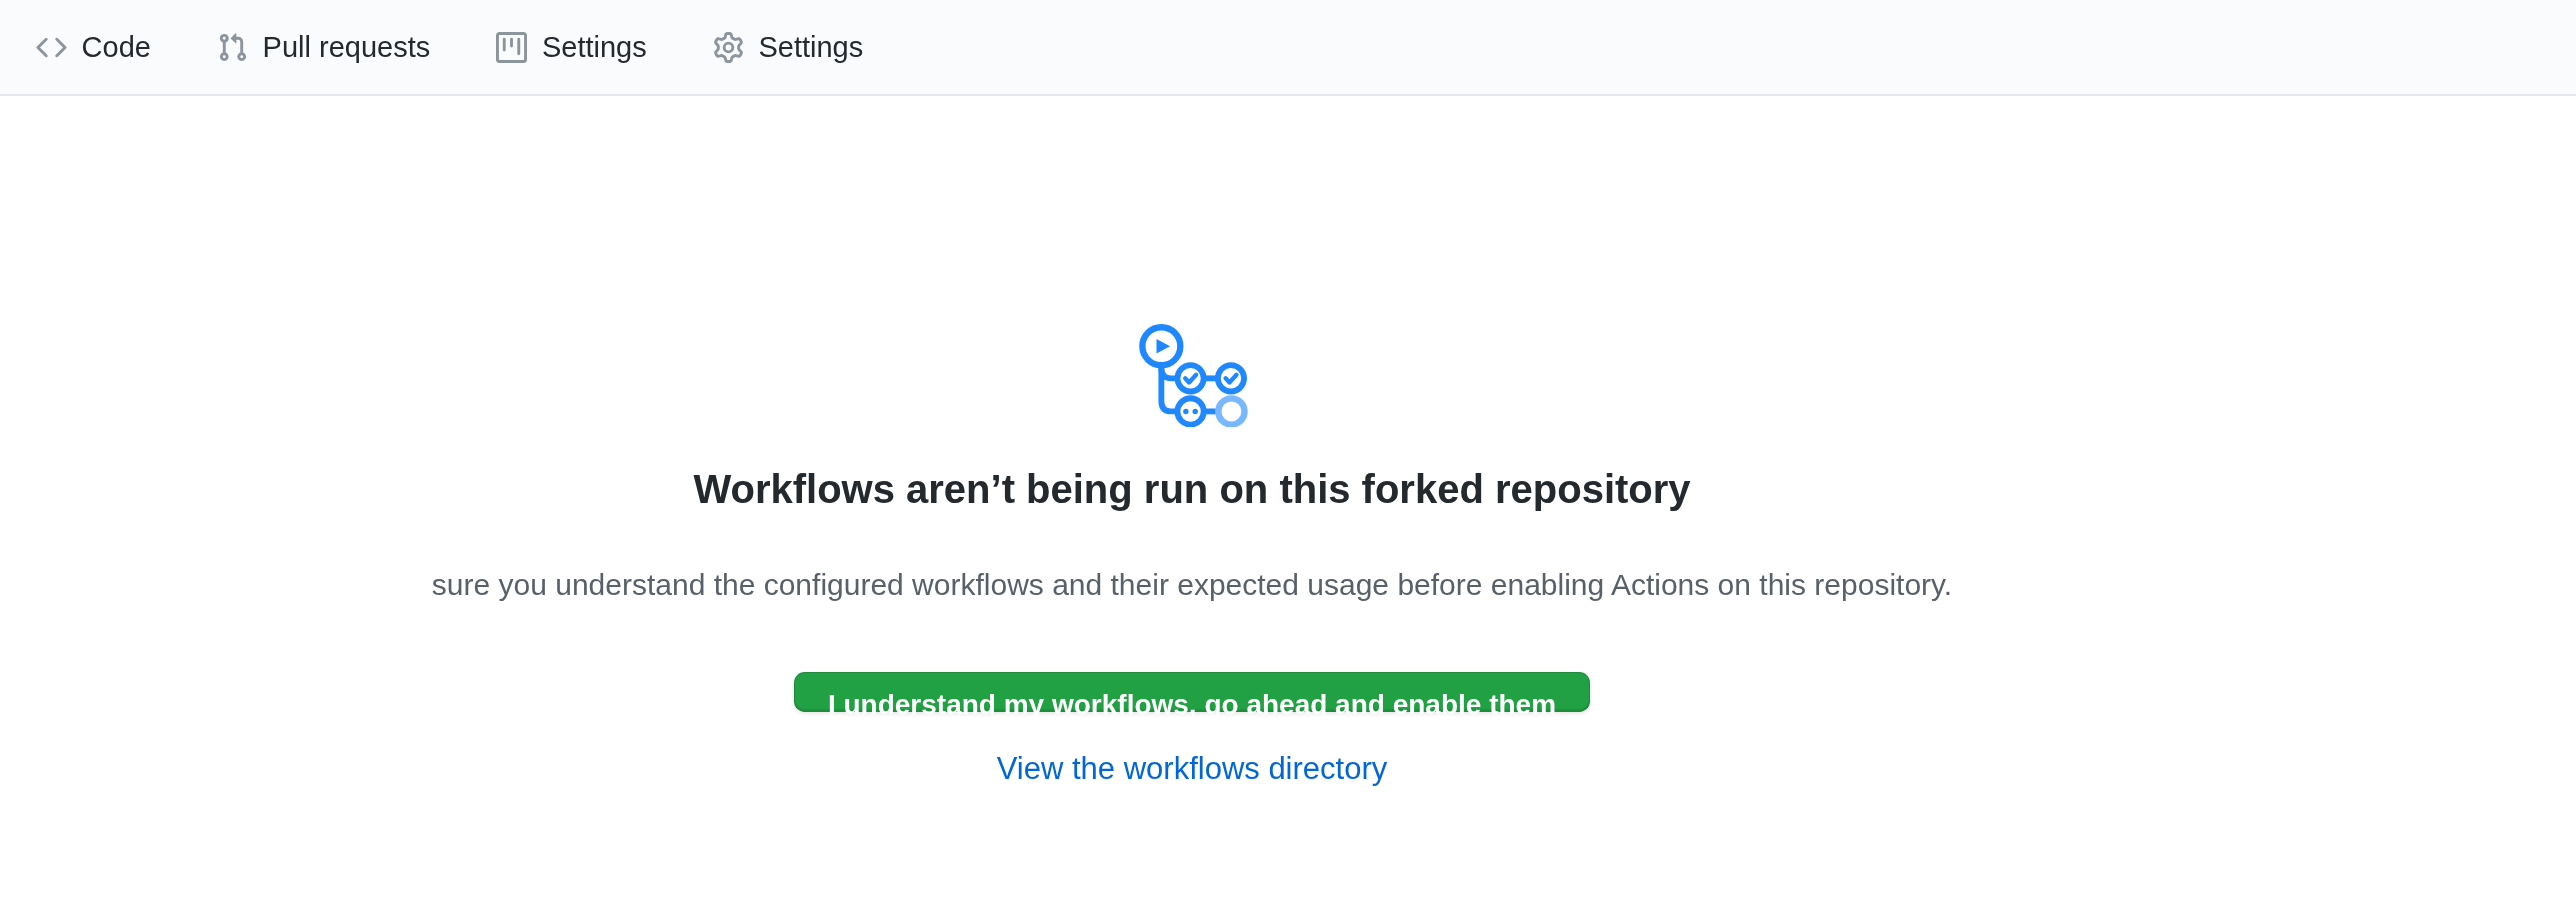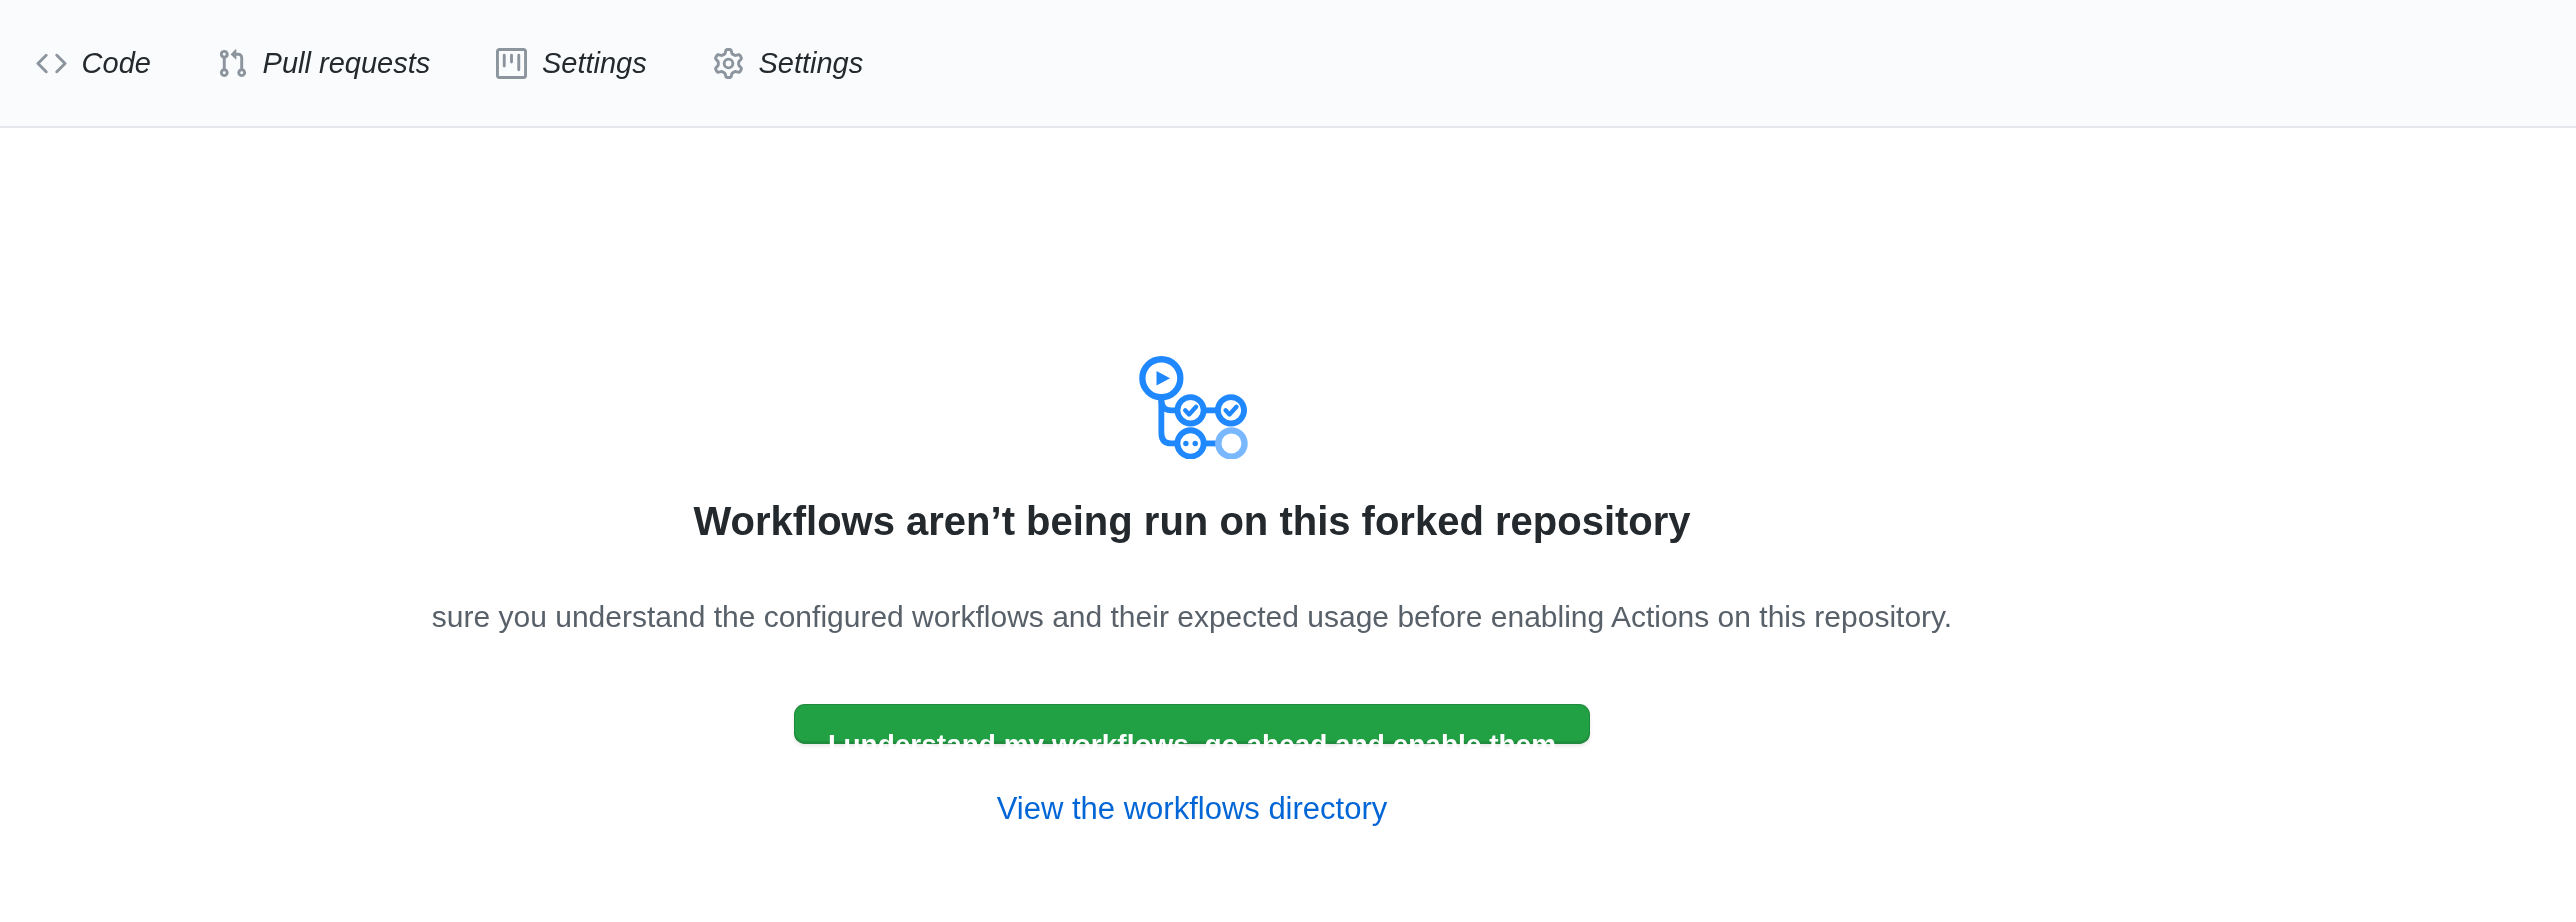--- a/index.html
+++ b/index.html
@@ -19,24 +19,23 @@
   *{box-sizing:border-box;}
   html,body{margin:0;padding:0;}
   body{
     width:2576px;height:923px;
     background:#ffffff;
     font-family:"Liberation Sans",sans-serif;
     overflow:hidden;
   }
   
   .repo-nav{
-    width:2576px;height:128px;
+    width:2576px;height:96px;
     background:var(--nav-bg);
     border-bottom:2px solid var(--nav-border);
-    font-style:italic;
   }
   .repo-nav ul{
     list-style:none;margin:0;padding:0 0 0 2.9px;
     display:flex;height:100%;
   }
   .tab{
     display:flex;align-items:center;gap:14.7px;
     padding:0 33px;height:100%;
     font-size:29px;color:var(--tab-text);
     cursor:pointer;white-space:nowrap;
@@ -72,21 +71,21 @@
     color:var(--body-gray);
   }
   .enable-btn{
     margin-top:70px;
     display:inline-block;
     background:var(--button-green);
     color:#ffffff;
     font-family:"Liberation Sans",sans-serif;
     font-size:28px;font-weight:bold;
     height:40px;line-height:56px;
-    padding:12px 33px;
+    padding:4px 33px;
     border:1px solid rgba(27,31,35,0.18);
     border-radius:10.7px;
     box-shadow:inset 0 -2px 0 rgba(27,31,35,0.12), 0 2px 3.9px rgba(27,31,35,0.10);
     cursor:pointer;
   }
   .workflows-link-row{margin-top:31px;line-height:39px;}
   .workflows-link{
     font-size:31px;
     color:var(--link-blue);
     text-decoration:none;

